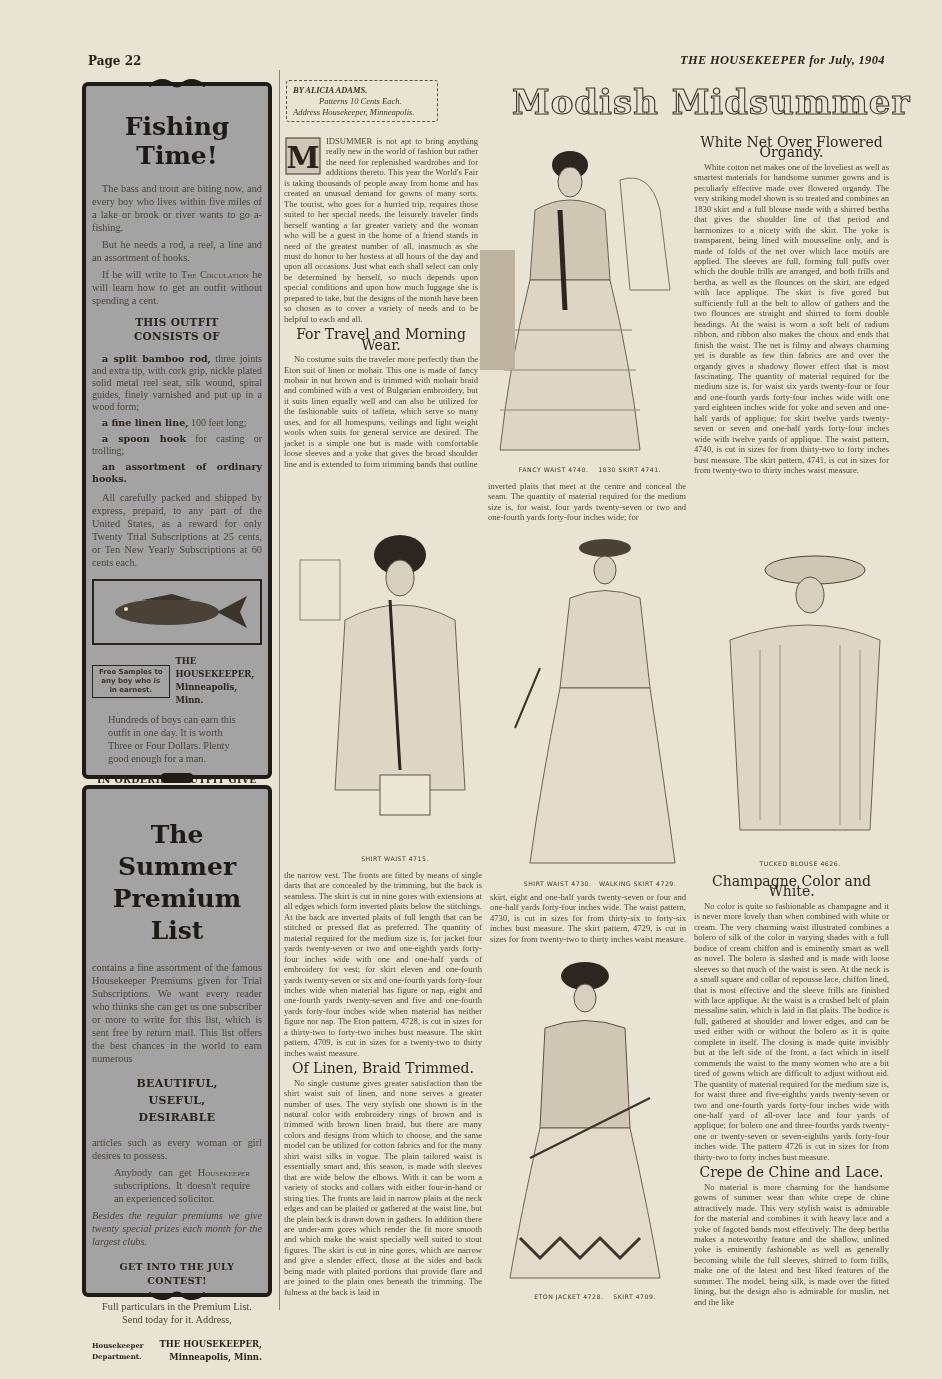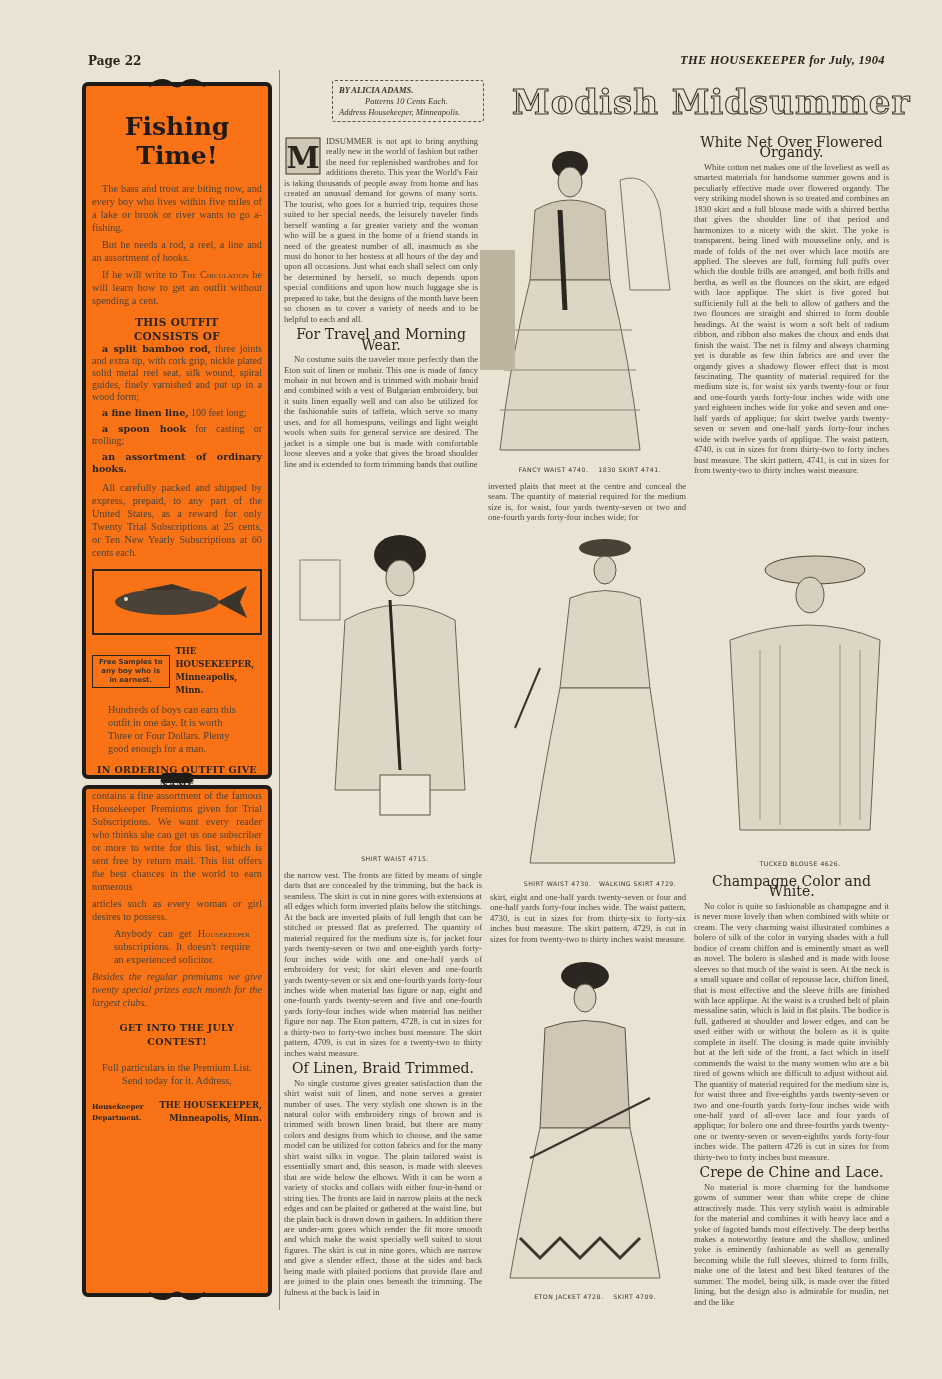--- a/index.html
+++ b/index.html
@@ -1,36 +1,36 @@
 <!DOCTYPE html>
 <html><head>
 <meta charset="utf-8">
 <style>
   html,body{margin:0;padding:0;}
   body{width:942px;height:1379px;background:#e9e3d3;position:relative;overflow:hidden;color:#2b2620;font-family:"Liberation Serif",serif;}
   .abs{position:absolute;}
   .page-num{left:88px;top:54px;font-family:"DejaVu Serif",serif;font-weight:bold;font-size:12px;color:#2a241c;}
   .running-head{left:668px;top:53px;font-family:"Liberation Serif",serif;font-style:italic;font-weight:bold;font-size:12.5px;letter-spacing:0.3px;color:#2a241c;margin-left:12px;}
-  .ad-box{left:82px;top:82px;width:190px;border:4px solid #1f1b16;border-radius:6px;background:#f97316;padding:0 6px;box-sizing:border-box;}
+  .ad-box{left:82px;top:82px;width:190px;border:4px solid #1f1b16;border-radius:6px;background:#a3a3a3;padding:0 6px;box-sizing:border-box;}
   .ad1{height:697px;}
   .ad2{top:785px;height:512px;}
   .ornament{position:absolute;left:50%;transform:translateX(-50%);width:60px;height:14px;}
   .ad-title{font-family:"DejaVu Serif",serif;font-weight:bold;text-align:center;color:#1e1a15;}
   .ad-body{font-size:10.3px;line-height:13px;text-align:justify;color:#4a4338;}
   .ad-body p{margin:0 0 4px 0;text-indent:10px;}
   .sc{font-variant:small-caps;}
   .caps-head{font-family:"DejaVu Serif",serif;font-weight:bold;font-size:10.5px;text-align:center;color:#2a241c;line-height:14px;letter-spacing:0.3px;}
   .item{font-size:10px;line-height:12px;color:#4a4338;margin:0 0 2px 0;text-indent:0;}
   .item b{color:#2a241c;font-family:"DejaVu Serif",serif;font-size:9.5px;}
   .fish-box{margin:10px 0;height:62px;border:2px solid #2a241c;display:flex;align-items:center;justify-content:center;}
   .sample-row{display:flex;gap:6px;align-items:center;margin:6px 0;}
   .sample-box{border:1.5px solid #2a241c;font-size:7px;font-family:"DejaVu Sans",sans-serif;font-weight:bold;text-align:center;padding:2px 4px;line-height:9px;color:#3a342b;width:80px;}
   .addr{font-family:"DejaVu Serif",serif;font-weight:bold;font-size:8.5px;line-height:13px;color:#2a241c;}
   .vrule{position:absolute;left:279px;top:70px;width:1px;height:1240px;background:#8a8274;}
-  .byline-box{left:286px;top:80px;width:152px;height:42px;border:1px dashed #5a5245;border-radius:3px;font-style:italic;font-size:8.5px;line-height:11px;padding:4px 6px;box-sizing:border-box;color:#3a342b;margin-left:46px;}
+  .byline-box{left:286px;top:80px;width:152px;height:42px;border:1px dashed #5a5245;border-radius:3px;font-style:italic;font-size:8.5px;line-height:11px;padding:4px 6px;box-sizing:border-box;color:#3a342b;}
   .col{font-size:8.6px;line-height:10.45px;text-align:justify;color:#4c463b;font-family:"Liberation Serif",serif;}
   .col p{margin:0;text-indent:10px;}
   .col h4{margin:5px 0 4px 0;text-align:center;font-family:"DejaVu Serif",serif;font-size:14px;font-weight:normal;color:#2e2922;}
   .dropcap{float:left;width:38px;height:40px;margin:0 4px 0 0;}
   .title-main{left:512px;top:82px;font-family:"DejaVu Serif",serif;font-size:34px;font-weight:bold;color:transparent;-webkit-text-stroke:1.1px #3a342b;letter-spacing:1px;}
   .caption{font-family:"DejaVu Sans",sans-serif;font-size:6.2px;letter-spacing:0.5px;color:#3a342b;text-align:center;}
   .illus{position:absolute;}
 </style>
 </head>
 <body>
@@ -45,21 +45,21 @@
   <div class="ad-title" style="font-size:25px;margin:26px 0 12px 0;">Fishing Time!</div>
   <div class="ad-body">
     <p>The bass and trout are biting now, and every boy who lives within five miles of a lake or brook or river wants to go a-fishing.</p>
     <p>But he needs a rod, a reel, a line and an assortment of hooks.</p>
     <p><span>If he will write to </span><span class="sc">The Circulation</span><span> he will learn how to get an outfit without spending a cent.</span></p>
   </div>
   <div class="caps-head" style="margin-top:8px;">
     <div>THIS OUTFIT</div>
     <div>CONSISTS OF</div>
   </div>
-  <div class="ad-body" style="">
+  <div class="ad-body" style="margin-top:10px;">
     <p class="item"><b>a split bamboo rod,</b><span> three joints and extra tip, with cork grip, nickle plated solid metal reel seat, silk wound, spiral guides, finely varnished and put up in a wood form;</span></p>
     <p class="item"><b>a fine linen line,</b><span> 100 feet long;</span></p>
     <p class="item"><b>a spoon hook</b><span> for casting or trolling;</span></p>
     <p class="item"><b>an assortment of ordinary hooks.</b><span></span></p>
     <p style="margin-top:6px;">All carefully packed and shipped by express, prepaid, to any part of the United States, as a reward for only Twenty Trial Subscriptions at 25 cents, or Ten New Yearly Subscriptions at 60 cents each.</p>
   </div>
   <div class="fish-box">
     <svg width="150" height="40" viewBox="0 0 150 40">
       <ellipse cx="65" cy="20" rx="52" ry="13" fill="#4a4236"></ellipse>
       <path d="M115 20 L145 4 L138 20 L145 36 Z" fill="#3a342b"></path>
@@ -80,23 +80,32 @@
   <div class="caps-head" style="margin-top:8px;font-size:9.5px;">
     <div>IN ORDERING OUTFIT GIVE NAME</div>
     <div>OF NEAREST EXPRESS OFFICE.</div>
   </div>
   <svg class="ornament" style="bottom:-10px;" viewBox="0 0 60 14">
       <rect x="14" y="2" width="32" height="10" rx="4" fill="#1f1b16"></rect>
     </svg>
 </div>
 
 <div class="abs ad-box ad2">
+  <div class="ad-title" style="font-size:25px;line-height:32px;margin:30px 0 14px 0;">
+    <div>The Summer</div>
+    <div>Premium List</div>
+  </div>
   <div class="ad-body">
       <p style="text-indent:0;">contains a fine assortment of the famous Housekeeper Premiums given for Trial Subscriptions. We want every reader who thinks she can get us one subscriber or more to write for this list, which is sent free by return mail. This list offers the best chances in the world to earn numerous</p>
     </div>
+  <div class="caps-head" style="font-size:11px;line-height:17px;margin:10px 0;">
+    <div>BEAUTIFUL,</div>
+    <div>USEFUL,</div>
+    <div>DESIRABLE</div>
+  </div>
   <div class="ad-body">
     <p style="text-indent:0;">articles such as every woman or girl desires to possess.</p>
     <p style="padding:0 12px 0 22px;text-indent:0;"><span>Anybody can get </span><span class="sc">Housekeeper</span><span> subscriptions. It doesn't require an experienced solicitor.</span></p>
     <p style="text-indent:0;font-style:italic;">Besides the regular premiums we give twenty special prizes each month for the largest clubs.</p>
   </div>
   <div class="caps-head" style="font-size:9.5px;margin:12px 0;">GET INTO THE JULY CONTEST!</div>
   <div class="ad-body" style="text-align:center;">
       <p style="text-indent:0;">Full particulars in the Premium List. Send today for it. Address,</p>
     </div>
   <div style="display:flex;justify-content:space-between;align-items:center;margin-top:12px;">

